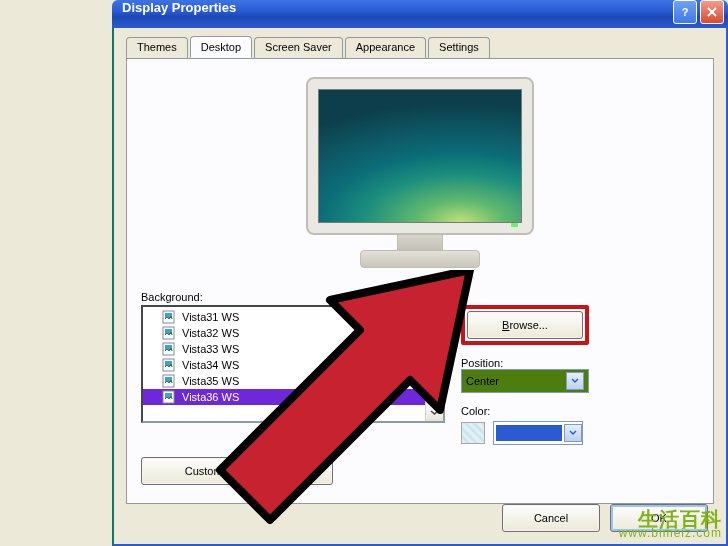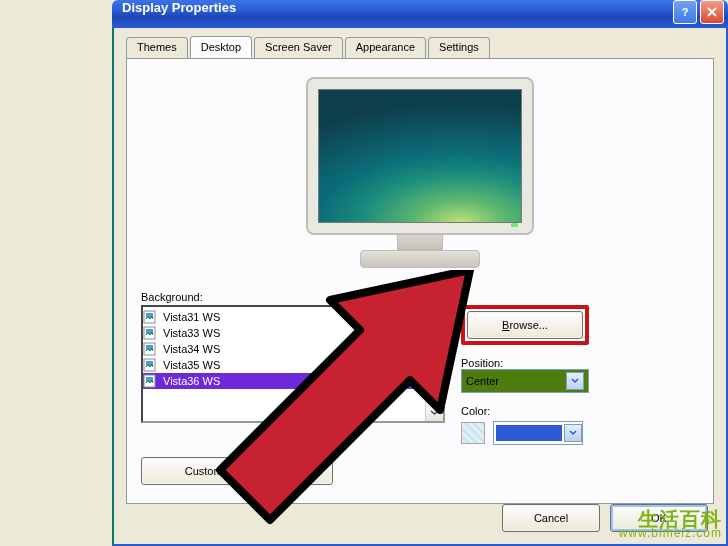--- a/index.html
+++ b/index.html
@@ -37,21 +37,21 @@
   .mon-led{position:absolute;right:14px;bottom:6px;width:7px;height:4px;background:#6cf06c;border-radius:1px}
   .mon-neck{width:44px;height:14px;margin:0 auto;background:linear-gradient(#d6d4cc,#c6c3ba);border:1px solid #bfbdb4;border-top:none}
   .mon-base{width:118px;height:16px;margin:0 auto;background:linear-gradient(#e2e0d8,#c9c6bd);border:1px solid #bfbdb4;border-radius:4px}
 
   .sect-label{margin-top:23px;margin-bottom:2px}
 
   
   .bg-row{display:flex;align-items:flex-start}
   .listbox{width:304px;height:118px;background:#fff;border:2px inset #919b9c;box-sizing:border-box;overflow:hidden;position:relative}
   .list-inner{position:absolute;left:0;right:17px;top:0;padding:2px 0}
-  .li{display:flex;align-items:center;height:16px;padding:0 0}
+  .li{display:flex;align-items:center;height:16px;padding:0 19px}
   .li .ic{width:16px;height:14px;margin-right:4px;flex:none}
   .li.sel{background:#6d28d9;color:#fff}
   .li .txt{white-space:nowrap}
   .scrollbar{position:absolute;right:0;top:0;bottom:0;width:17px;background:#f1efe2;border-left:1px solid #d4d0c8}
   .sbtn{height:17px;background:linear-gradient(#fdfdfb,#e7e5da);display:flex;align-items:center;justify-content:center}
   .sthumb{position:absolute;left:2px;right:2px;height:40px;background:linear-gradient(#fdfdfb,#e7e5da);border:1px solid #b7b4a6;border-radius:2px}
 
   
   .rcol{margin-left:16px;width:128px}
   .xp-btn{height:26px;background:linear-gradient(#fdfdfd,#ece9d8);border:1px solid #707070;border-radius:3px;
@@ -137,20 +137,28 @@
                   <path d="M3 9l2-2 2 2 2-3 1 3" stroke="#2f7a2f" fill="none"></path>
                 </svg>
                 <span class="txt">Vista31 WS</span>
               </div>
               <div class="li">
                 <svg class="ic" viewBox="0 0 16 14">
                   <rect x="1" y="1" width="11" height="12" fill="#fff" stroke="#8a8a8a"></rect>
                   <rect x="3" y="3" width="7" height="5" fill="#3da2d6"></rect>
                   <path d="M3 9l2-2 2 2 2-3 1 3" stroke="#2f7a2f" fill="none"></path>
                 </svg>
+                <span class="txt">Vista32 WS</span>
+              </div>
+              <div class="li">
+                <svg class="ic" viewBox="0 0 16 14">
+                  <rect x="1" y="1" width="11" height="12" fill="#fff" stroke="#8a8a8a"></rect>
+                  <rect x="3" y="3" width="7" height="5" fill="#3da2d6"></rect>
+                  <path d="M3 9l2-2 2 2 2-3 1 3" stroke="#2f7a2f" fill="none"></path>
+                </svg>
                 <span class="txt">Vista33 WS</span>
               </div>
               <div class="li">
                 <svg class="ic" viewBox="0 0 16 14">
                   <rect x="1" y="1" width="11" height="12" fill="#fff" stroke="#8a8a8a"></rect>
                   <rect x="3" y="3" width="7" height="5" fill="#3da2d6"></rect>
                   <path d="M3 9l2-2 2 2 2-3 1 3" stroke="#2f7a2f" fill="none"></path>
                 </svg>
                 <span class="txt">Vista34 WS</span>
               </div>

